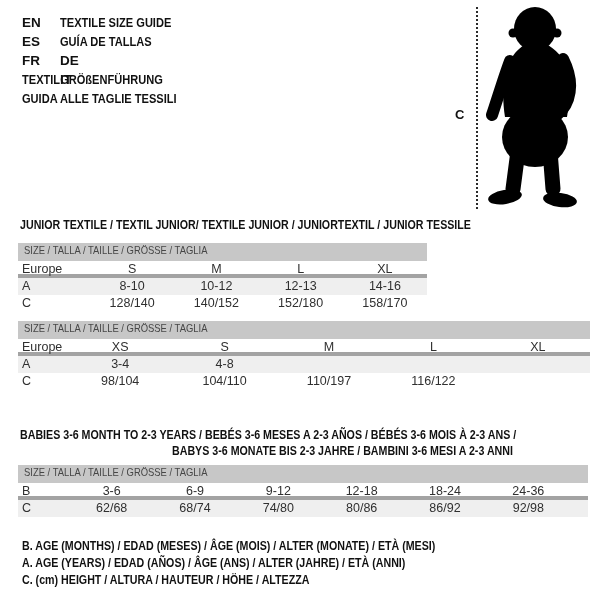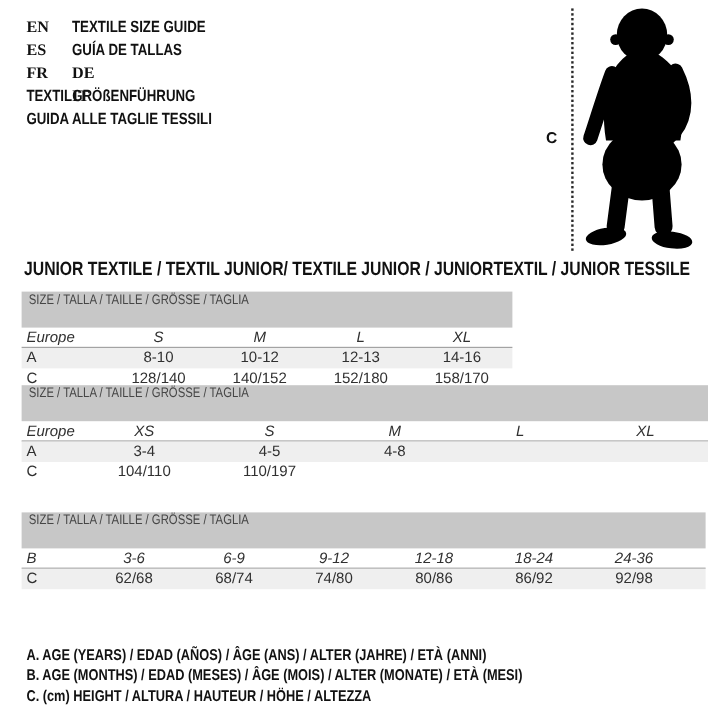--- a/index.html
+++ b/index.html
@@ -8,43 +8,43 @@
     font-family:"Liberation Sans","DejaVu Sans",sans-serif;
     color:var(--text,#222);
     -webkit-font-smoothing:antialiased;
   }
   .abs{position:absolute;}
   .cond{display:inline-block;transform:scaleX(0.82);transform-origin:0 50%;white-space:nowrap;}
 
   
   .lang-list{left:22px;top:13px;display:grid;grid-template-columns:38px auto;
     font-weight:bold;font-size:13.5px;line-height:19px;color:var(--title,#111);}
-  .lang-code{white-space:nowrap;font-family:Liberation Serif, serif;}
+  .lang-code{white-space:nowrap;}
 
   
   .figure{left:450px;top:3px;width:140px;height:212px;}
   .dotline{position:absolute;left:26px;top:4px;height:202px;width:0;
     border-left:2px dotted #2a2a2a;}
   .c-label{position:absolute;left:5px;top:104px;font-weight:bold;font-size:13px;color:var(--title,#111);}
   .baby-svg{position:absolute;left:30px;top:0;color:var(--silhouette,#000);}
 
   
   .size-table{left:18px;}
-  .tbl-title{font-weight:bold;font-size:16px;line-height:16px;margin:0 0 10px 2px;color:var(--title,#111);text-align:right;}
+  .tbl-title{font-weight:bold;font-size:13px;line-height:16px;margin:0 0 10px 2px;color:var(--title,#111);text-align:right;}
   .size-table.two-line .tbl-title{margin-bottom:6px;}
-  .tbl-header{height:30px;line-height:14px;background:var(--header-bar,#c7c7c7);
+  .tbl-header{height:18px;line-height:14px;background:var(--header-bar,#c7c7c7);
     color:#464646;font-size:11.5px;padding-left:6px;box-sizing:border-box;}
   .row{display:grid;height:17px;line-height:17px;font-size:12.5px;color:#303030;box-sizing:border-box;}
   .t1 .row{grid-template-columns:72px repeat(4,1fr);}
   .t2 .row{grid-template-columns:50px repeat(5,1fr);}
   .t3 .row{grid-template-columns:52px repeat(6,1fr) 18px;}
   .cell{text-align:center;white-space:nowrap;}
   .cell.label{text-align:left;padding-left:4px;}
   .row.alt{background:var(--row-alt,#efefef);}
-  .row.sep{border-bottom:1px solid #a3a3a3;font-style:italic;}
+  .row.sep{border-bottom:4px solid #a3a3a3;}
 
   
   .legend{left:22px;top:537px;font-weight:bold;font-size:13px;line-height:17px;color:var(--title,#111);}
 </style>
 </head>
 <body>
 
 <div class="abs lang-list">
   <span class="lang-code">EN</span>
   <span><span class="cond">TEXTILE SIZE GUIDE</span></span>
@@ -109,31 +109,36 @@
     <div class="cell label">Europe</div>
     <div class="cell">XS</div>
     <div class="cell">S</div>
     <div class="cell">M</div>
     <div class="cell">L</div>
     <div class="cell">XL</div>
   </div>
   <div class="row alt">
     <div class="cell label">A</div>
     <div class="cell">3-4</div>
-    <div class="cell">4-5</div>
     <div class="cell">4-8</div>
   </div>
   <div class="row">
     <div class="cell label">C</div>
+    <div class="cell">98/104</div>
     <div class="cell">104/110</div>
     <div class="cell">110/197</div>
+    <div class="cell">116/122</div>
   </div>
 </section>
 
 <section class="abs size-table t3 two-line" style="top:427px;width:570px;">
+  <div class="tbl-title">
+    <div><span class="cond">BABIES 3-6 MONTH TO 2-3 YEARS / BEBÉS 3-6 MESES A 2-3 AÑOS / BÉBÉS 3-6 MOIS À 2-3 ANS /</span></div>
+    <div><span class="cond">BABYS 3-6 MONATE BIS 2-3 JAHRE / BAMBINI 3-6 MESI A 2-3 ANNI</span></div>
+  </div>
   <div class="tbl-header"><span class="cond">SIZE / TALLA / TAILLE / GRÖSSE / TAGLIA</span></div>
   <div class="row sep">
     <div class="cell label">B</div>
     <div class="cell">3-6</div>
     <div class="cell">6-9</div>
     <div class="cell">9-12</div>
     <div class="cell">12-18</div>
     <div class="cell">18-24</div>
     <div class="cell">24-36</div>
   </div>
@@ -142,16 +147,16 @@
     <div class="cell">62/68</div>
     <div class="cell">68/74</div>
     <div class="cell">74/80</div>
     <div class="cell">80/86</div>
     <div class="cell">86/92</div>
     <div class="cell">92/98</div>
   </div>
 </section>
 
 <div class="abs legend">
+  <div><span class="cond">B. AGE (MONTHS) / EDAD (MESES) / ÂGE (MOIS) / ALTER (MONATE) / ETÀ (MESI)</span></div>
   <div><span class="cond">A. AGE (YEARS) / EDAD (AÑOS) / ÂGE (ANS) / ALTER (JAHRE) / ETÀ (ANNI)</span></div>
-  <div><span class="cond">B. AGE (MONTHS) / EDAD (MESES) / ÂGE (MOIS) / ALTER (MONATE) / ETÀ (MESI)</span></div>
   <div><span class="cond">C. (cm) HEIGHT / ALTURA / HAUTEUR / HÖHE / ALTEZZA</span></div>
 </div>
 
 </body></html>

